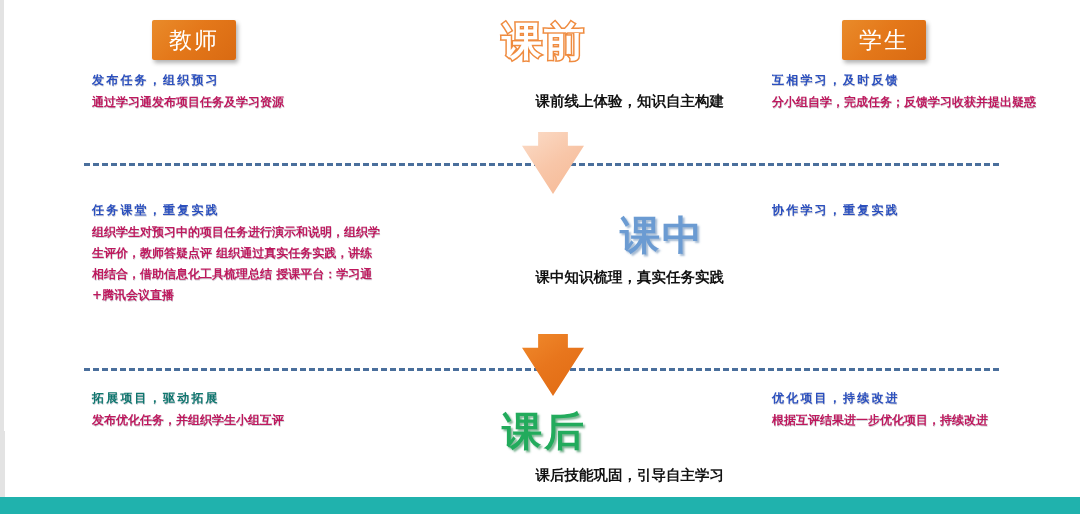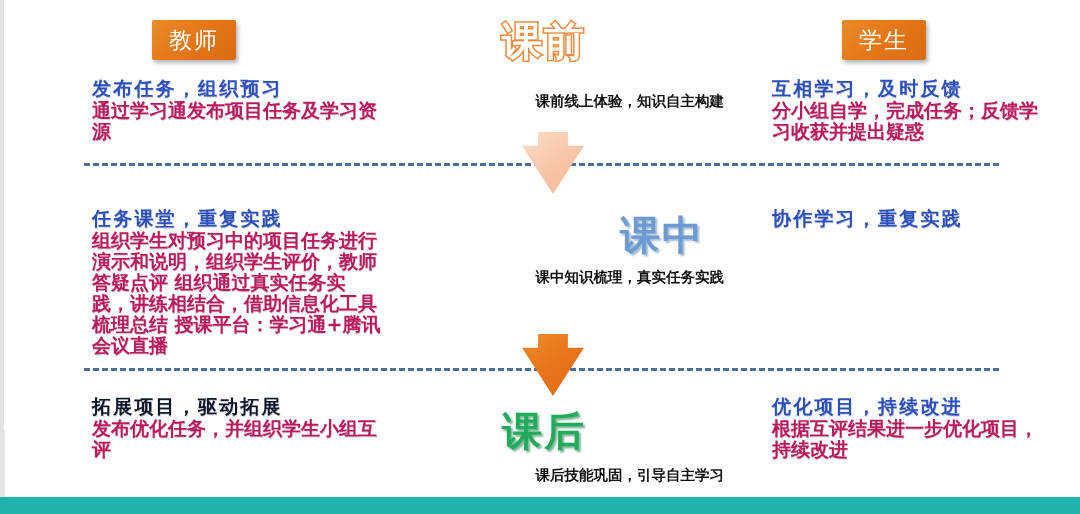--- a/index.html
+++ b/index.html
@@ -93,35 +93,34 @@
     color: #111111;
     letter-spacing: 0px;
   }
   .cap-pre  { top: 92px; }
   .cap-mid  { top: 268px; }
   .cap-post { top: 466px; }
 
   
   .col {
     position: absolute;
-    font-size: 19px;
+    font-size: 12px;
     line-height: 21px;
-    margin-top: 8px;
   }
   .col-left  { left: 88px;  width: 290px; }
   .col-right { left: 768px; width: 270px; }
 
   .col-heading {
     font-weight: bold;
     letter-spacing: 2.2px;
     margin: 0 0 1px 0;
     text-shadow: 0.5px 0.5px 0 rgba(120,120,140,0.35);
   }
   .h-blue { color: #2a4fbe; }
-  .h-navy { color: #0f172a; }
+  .h-navy { color: #0f766e; }
 
   .col-body {
     font-weight: bold;
     color: #be185d;
     margin: 0;
     text-shadow: 0.5px 0.5px 0 rgba(110,110,130,0.30);
   }
 
   
   .blk-1-left  { top: 70px; }

